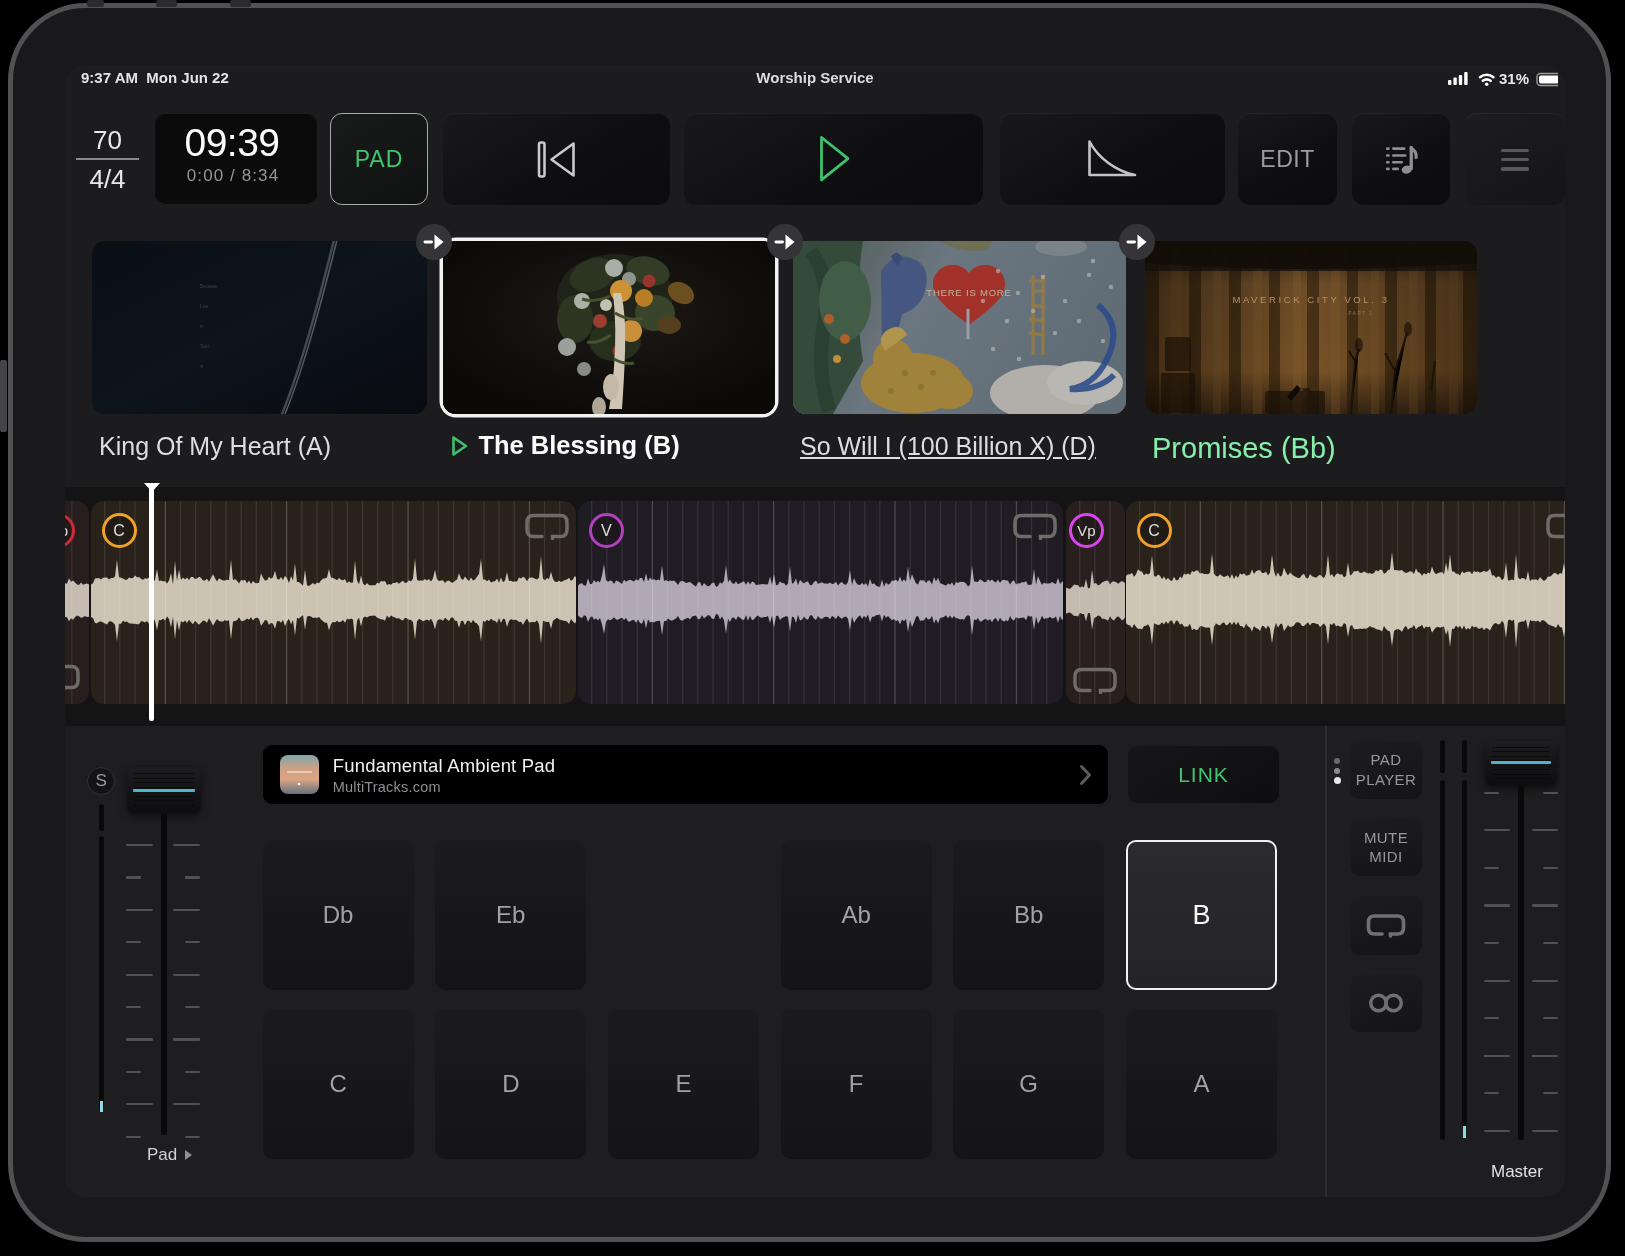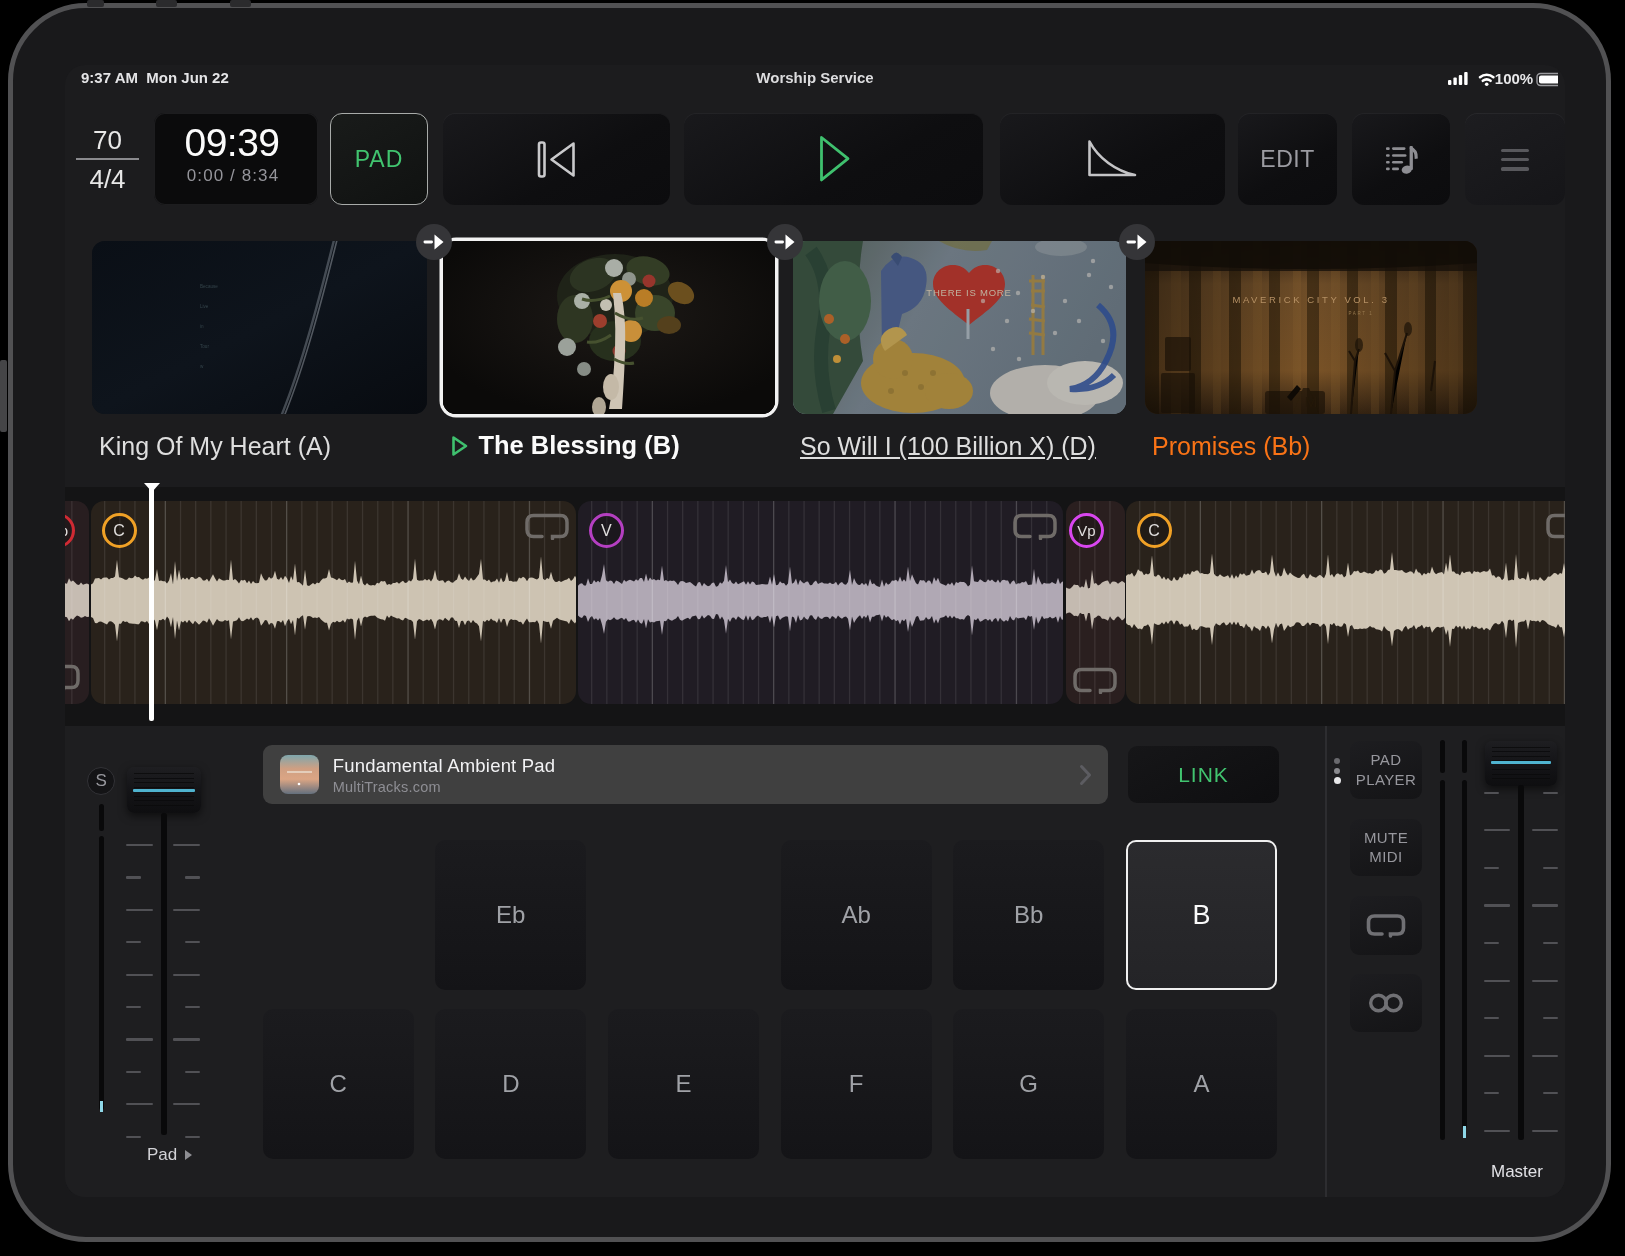--- a/index.html
+++ b/index.html
@@ -24,21 +24,21 @@
 </style></head><body>
 <div id="device"></div>
 <div class="abs" style="left:87px;top:0px;width:17px;height:7px;background:#2b2b2d;border-radius:2px;"></div>
 <div class="abs" style="left:156px;top:0px;width:21px;height:7px;background:#2b2b2d;border-radius:2px;"></div>
 <div class="abs" style="left:230px;top:0px;width:21px;height:7px;background:#2b2b2d;border-radius:2px;"></div>
 <div class="abs" style="left:0px;top:360px;width:7px;height:72px;background:#454547;border-radius:2px;"></div>
 <div id="screen">
 
 <div class="abs" style="left:16px;top:4px;width:700px;height:22px;font-size:15px;font-weight:bold;color:#e4e4e6;">9:37 AM&nbsp; Mon Jun 22</div>
 <div class="abs" style="left:0;top:4px;width:1500px;height:22px;text-align:center;font-size:15px;font-weight:bold;color:#dcdcde;">Worship Service</div>
-<div class="abs" style="left:1429px;top:5px;width:40px;text-align:center;font-size:15px;font-weight:bold;color:#e8e8ea;">100%</div>
+<div class="abs" style="left:1429px;top:5px;width:40px;text-align:center;font-size:15px;font-weight:bold;color:#e8e8ea;">31%</div>
 <svg class="abs" style="left:1381px;top:3px;" width="112" height="22" viewBox="0 0 112 22">
  <rect x="2" y="12" width="3.4" height="5" rx="1" fill="#fff"></rect>
  <rect x="7.4" y="9.5" width="3.4" height="7.5" rx="1" fill="#fff"></rect>
  <rect x="12.8" y="7" width="3.4" height="10" rx="1" fill="#fff"></rect>
  <rect x="18.2" y="4" width="3.4" height="13" rx="1" fill="#fff"></rect>
  <path d="M34 9.2 a10.5 10.5 0 0 1 13.4 0" stroke="#fff" stroke-width="2.6" fill="none" stroke-linecap="round"></path>
  <path d="M36.8 12.8 a6.6 6.6 0 0 1 7.8 0" stroke="#fff" stroke-width="2.6" fill="none" stroke-linecap="round"></path>
  <circle cx="40.7" cy="16.3" r="1.8" fill="#fff"></circle>
  <rect x="91" y="5.5" width="25" height="12" rx="3.5" fill="none" stroke="#9a9a9e" stroke-width="1.4"></rect>
  <rect x="93" y="7.5" width="21" height="8" rx="2" fill="#fff"></rect>
@@ -285,21 +285,21 @@
         </g>
       </svg></div>
 <div class="abs" style="left:34px;top:367px;font-size:25px;color:#dedede;">King Of My Heart (A)</div>
 <div class="abs" style="left:385px;top:366px;">
  <svg width="20" height="26" viewBox="0 0 20 26" style="vertical-align:middle">
         <path d="M3.5 4.5 L16 13 L3.5 21.5 Z" stroke="#3fc06e" stroke-width="2.6" fill="none" stroke-linejoin="round"></path>
       </svg>
  <span style="font-size:25.5px;font-weight:bold;color:#fbfbfb;vertical-align:middle;margin-left:4px;">The Blessing (B)</span>
 </div>
 <div class="abs" style="left:735px;top:367px;font-size:25px;color:#dedede;text-decoration:underline;">So Will I (100 Billion X) (D)</div>
-<div class="abs" style="left:1087px;top:367px;font-size:25px;color:#f97316;">Promises (Bb)</div>
+<div class="abs" style="left:1087px;top:367px;font-size:29px;color:#86efac;">Promises (Bb)</div>
 <div class="abs" style="left:0;top:422px;width:1500px;height:239px;background:#141415;"></div>
     <div class="abs" style="left:-22.0px;top:435.7px;width:46.0px;height:203px;background:#281e20;border-radius:13px;overflow:hidden;"><svg width="46" height="203" viewBox="0 0 46 203">
         <path d="M0 100.0 L0 84.0 L2 85.7 L4 85.0 L6 84.3 L8 86.0 L10 84.2 L12 83.4 L14 82.5 L16 85.9 L18 84.8 L20 85.8 L22 82.2 L24 82.8 L26 77.3 L28 80.7 L30 79.5 L32 81.6 L34 83.6 L36 84.1 L38 81.4 L40 83.7 L42 82.9 L44 82.6 L46 83.6 L48 81.4 L46 100.0 L48 117.3 L46 115.8 L44 116.1 L42 115.1 L40 116.2 L38 116.8 L36 115.3 L34 114.4 L32 116.3 L30 118.8 L28 117.2 L26 120.2 L24 116.3 L22 115.7 L20 113.3 L18 114.7 L16 112.8 L14 115.6 L12 116.4 L10 115.0 L8 113.0 L6 115.1 L4 113.3 L2 112.6 L0 114.6 Z" fill="#c6bcb2"></path>
         <rect x="13.0" y="0" width="1.3" height="203" fill="#fff" opacity="0.09"></rect>
         <rect x="28.2" y="0" width="1.3" height="203" fill="#fff" opacity="0.09"></rect>
       </svg></div>
     <div class="abs" style="left:25.6px;top:435.7px;width:485.4px;height:203px;background:#29221b;border-radius:13px;overflow:hidden;"><svg width="485" height="203" viewBox="0 0 485 203">
         <path d="M0 100.0 L0 83.6 L2 82.2 L4 77.5 L6 77.3 L8 77.1 L10 78.5 L12 76.7 L14 76.5 L16 76.5 L18 78.4 L20 77.0 L22 77.1 L24 75.4 L26 58.8 L28 76.2 L30 76.7 L32 77.6 L34 78.7 L36 78.7 L38 76.6 L40 77.3 L42 77.0 L44 74.4 L46 76.2 L48 76.1 L50 77.7 L52 78.7 L54 77.2 L56 77.7 L58 76.4 L60 78.8 L62 81.8 L64 78.7 L66 67.9 L68 80.1 L70 79.4 L72 80.3 L74 80.3 L76 82.5 L78 79.5 L80 72.0 L82 83.6 L84 60.0 L86 80.0 L88 68.6 L90 79.1 L92 76.6 L94 78.5 L96 76.6 L98 78.9 L100 76.1 L102 76.0 L104 78.1 L106 77.5 L108 75.7 L110 76.7 L112 79.6 L114 79.5 L116 77.8 L118 80.7 L120 77.1 L122 73.3 L124 77.3 L126 80.4 L128 77.2 L130 78.5 L132 79.5 L134 79.4 L136 78.8 L138 79.1 L140 58.6 L142 79.3 L144 78.1 L146 79.8 L148 82.6 L150 79.0 L152 79.5 L154 78.7 L156 82.3 L158 79.5 L160 83.0 L162 80.0 L164 81.9 L166 82.2 L168 81.8 L170 72.2 L172 76.8 L174 79.4 L176 79.3 L178 75.7 L180 77.8 L182 76.2 L184 69.7 L186 77.8 L188 78.7 L190 76.1 L192 79.1 L194 74.7 L196 77.3 L198 81.9 L200 75.0 L202 79.4 L204 62.4 L206 81.2 L208 81.1 L210 82.8 L212 84.7 L214 68.6 L216 84.3 L218 85.0 L220 83.5 L222 82.1 L224 83.4 L226 81.4 L228 82.2 L230 79.6 L232 77.6 L234 77.5 L236 76.4 L238 68.1 L240 76.4 L242 77.1 L244 78.1 L246 79.3 L248 77.1 L250 78.8 L252 79.3 L254 77.9 L256 82.3 L258 80.5 L260 81.8 L262 81.4 L264 59.7 L266 79.5 L268 83.2 L270 74.4 L272 82.5 L274 84.6 L276 81.9 L278 84.0 L280 84.6 L282 84.1 L284 84.5 L286 81.8 L288 82.5 L290 80.1 L292 80.4 L294 80.1 L296 83.9 L298 82.9 L300 83.8 L302 82.1 L304 82.0 L306 81.1 L308 82.7 L310 81.0 L312 79.8 L314 82.0 L316 81.4 L318 79.3 L320 80.6 L322 77.4 L324 57.6 L326 78.8 L328 79.8 L330 79.5 L332 79.6 L334 78.0 L336 79.5 L338 78.1 L340 80.5 L342 77.2 L344 68.7 L346 78.3 L348 79.9 L350 79.5 L352 79.2 L354 81.9 L356 80.1 L358 79.6 L360 81.3 L362 81.8 L364 79.8 L366 78.6 L368 72.3 L370 77.6 L372 79.0 L374 75.4 L376 78.3 L378 80.0 L380 76.6 L382 79.5 L384 78.5 L386 75.8 L388 73.1 L390 57.7 L392 78.5 L394 78.6 L396 80.3 L398 78.6 L400 81.4 L402 80.5 L404 80.2 L406 77.4 L408 81.8 L410 76.4 L412 81.3 L414 79.4 L416 71.0 L418 80.0 L420 79.8 L422 80.8 L424 80.5 L426 80.5 L428 76.5 L430 77.4 L432 75.7 L434 77.0 L436 80.3 L438 77.0 L440 76.4 L442 76.7 L444 77.8 L446 78.5 L448 76.8 L450 55.3 L452 77.7 L454 79.3 L456 77.0 L458 77.9 L460 70.7 L462 77.9 L464 80.7 L466 81.0 L468 79.8 L470 80.9 L472 80.1 L474 78.9 L476 78.5 L478 76.8 L480 79.9 L482 78.3 L484 74.8 L486 78.9 L485 100.0 L486 118.9 L484 122.5 L482 120.4 L480 118.0 L478 122.9 L476 120.6 L474 119.9 L472 119.5 L470 118.9 L468 118.3 L466 116.8 L464 118.2 L462 119.8 L460 127.8 L458 120.7 L456 120.9 L454 120.5 L452 119.8 L450 142.8 L448 123.1 L446 119.2 L444 121.3 L442 120.9 L440 121.2 L438 121.2 L436 117.6 L434 120.3 L432 123.7 L430 120.7 L428 120.9 L426 119.3 L424 118.8 L422 119.1 L420 118.1 L418 120.0 L416 125.9 L414 118.2 L412 117.7 L410 122.0 L408 117.0 L406 122.1 L404 119.8 L402 119.5 L400 117.6 L398 120.3 L396 118.8 L394 121.0 L392 119.8 L390 140.4 L388 125.2 L386 122.5 L384 121.5 L382 119.0 L380 122.3 L378 119.4 L376 119.9 L374 124.2 L372 119.8 L370 120.1 L368 127.0 L366 119.9 L364 119.8 L362 116.4 L360 116.6 L358 119.9 L356 118.4 L354 116.7 L352 119.8 L350 118.6 L348 118.3 L346 120.0 L344 128.5 L342 121.2 L340 117.7 L338 119.8 L336 118.4 L334 119.6 L332 120.3 L330 118.8 L328 118.1 L326 120.3 L324 138.8 L322 121.0 L320 119.0 L318 118.8 L316 117.5 L314 116.8 L312 119.6 L310 118.7 L308 117.2 L306 117.5 L304 116.6 L302 115.8 L300 114.5 L298 117.1 L296 114.5 L294 119.7 L292 118.4 L290 118.3 L288 117.4 L286 116.4 L284 114.4 L282 114.7 L280 114.8 L278 115.3 L276 116.6 L274 115.4 L272 117.0 L270 125.4 L268 116.6 L266 119.8 L264 139.1 L262 118.5 L260 117.5 L258 118.4 L256 117.5 L254 121.7 L252 119.1 L250 120.7 L248 121.2 L246 119.8 L244 121.4 L242 120.8 L240 123.1 L238 129.4 L236 121.8 L234 121.7 L232 120.2 L230 118.5 L228 115.9 L226 117.1 L224 116.4 L222 117.1 L220 115.4 L218 114.9 L216 115.5 L214 128.8 L212 114.3 L210 115.5 L208 117.7 L206 116.7 L204 134.5 L202 119.0 L200 123.2 L198 117.7 L196 120.3 L194 125.2 L192 119.1 L190 121.7 L188 119.9 L186 120.2 L184 127.8 L182 122.8 L180 121.7 L178 123.9 L176 119.6 L174 119.1 L172 122.2 L170 124.7 L168 117.9 L166 116.5 L164 117.3 L162 119.5 L160 116.3 L158 118.8 L156 117.4 L154 119.0 L152 120.3 L150 119.8 L148 116.3 L146 119.3 L144 120.1 L142 120.4 L140 138.6 L138 119.3 L136 120.0 L134 119.0 L132 120.4 L130 120.4 L128 120.1 L126 118.0 L124 121.2 L122 124.7 L120 120.6 L118 117.3 L116 121.8 L114 120.0 L112 119.6 L110 121.7 L108 123.7 L106 121.8 L104 119.7 L102 123.3 L100 121.2 L98 118.7 L96 122.0 L94 119.6 L92 121.5 L90 120.1 L88 129.5 L86 119.4 L84 138.3 L82 116.0 L80 126.3 L78 118.1 L76 115.5 L74 119.6 L72 117.8 L70 119.2 L68 118.9 L66 129.3 L64 119.8 L62 117.3 L60 119.0 L58 123.1 L56 120.1 L54 121.6 L52 120.6 L50 120.2 L48 123.3 L46 123.2 L44 122.8 L42 122.7 L40 122.5 L38 122.3 L36 120.6 L34 121.1 L32 119.8 L30 122.8 L28 122.8 L26 140.6 L24 123.7 L22 121.4 L20 120.3 L18 120.6 L16 123.5 L14 122.6 L12 121.6 L10 120.5 L8 120.8 L6 122.3 L4 121.9 L2 117.1 L0 115.9 Z" fill="#cdc3b2"></path>
         <rect x="13.0" y="0" width="1.3" height="203" fill="#fff" opacity="0.09"></rect>
         <rect x="28.2" y="0" width="1.3" height="203" fill="#fff" opacity="0.09"></rect>
@@ -463,21 +463,21 @@
     <div class="tick" style="left:120px;top:941.0px;width:15px;"></div>
     <div class="tick" style="left:61px;top:973.4px;width:27px;"></div>
     <div class="tick" style="left:108px;top:973.4px;width:27px;"></div>
     <div class="tick" style="left:61px;top:1005.8px;width:15px;"></div>
     <div class="tick" style="left:120px;top:1005.8px;width:15px;"></div>
     <div class="tick" style="left:61px;top:1038.2px;width:27px;"></div>
     <div class="tick" style="left:108px;top:1038.2px;width:27px;"></div>
     <div class="tick" style="left:61px;top:1070.6px;width:15px;"></div>
     <div class="tick" style="left:120px;top:1070.6px;width:15px;"></div>
     <div class="abs" style="left:82px;top:1080px;font-size:17px;color:#d2d2d6;">Pad <span style="display:inline-block;width:0;height:0;border-left:7px solid #8e8e93;border-top:5px solid transparent;border-bottom:5px solid transparent;margin-left:3px;"></span></div>
-<div class="abs" style="left:197.7px;top:679.6px;width:845px;height:59px;border-radius:9px;background:#404040;">
+<div class="abs" style="left:197.7px;top:679.6px;width:845px;height:59px;border-radius:9px;background:#000000;">
  <div style="position:absolute;left:17px;top:10px;width:39px;height:39px;border-radius:8px;overflow:hidden;">
   <svg width="39" height="39">
           <defs>
             <linearGradient id="padart" x1="0" y1="0" x2="0" y2="1">
   <stop offset="0" stop-color="#7fa7ad"></stop>
               <stop offset="0.35" stop-color="#cf9f82"></stop>
               <stop offset="0.62" stop-color="#dba584"></stop>
               <stop offset="1" stop-color="#64707e"></stop>
             </linearGradient>
           </defs>
@@ -486,20 +486,21 @@
   <circle cx="19" cy="29" r="1.3" fill="#fff"></circle>
         </svg>
  </div>
  <div style="position:absolute;left:70px;top:10px;font-size:18.5px;letter-spacing:0.2px;color:#f2f2f4;">Fundamental Ambient Pad</div>
  <div style="position:absolute;left:70px;top:34px;font-size:14.5px;letter-spacing:0.2px;color:#8e8e94;">MultiTracks.com</div>
  <svg style="position:absolute;right:16px;top:19px;" width="13" height="22" viewBox="0 0 13 22">
         <path d="M2.5 2.5 L10.5 11 L2.5 19.5" stroke="#5c5c61" stroke-width="3" fill="none" stroke-linecap="round" stroke-linejoin="round"></path>
       </svg>
 </div>
 <div class="abs txtc" style="left:1063px;top:681px;width:151px;height:57px;border-radius:9px;background:linear-gradient(150deg,#161618,#0e0e10);color:#41c46f;font-size:21px;letter-spacing:1px;">LINK</div>
+<div class="pad" style="left:197.6px;top:775.4px;">Db</div>
     <div class="pad" style="left:370.3px;top:775.4px;">Eb</div>
     <div class="pad" style="left:715.6px;top:775.4px;">Ab</div>
     <div class="pad" style="left:888.2px;top:775.4px;">Bb</div>
     <div class="pad" style="left:1060.9px;top:775.4px;background:linear-gradient(180deg,#2b2b2e,#242427);border:2px solid #f0f0f0;color:#fafafa;font-size:27px;">B</div>
     <div class="pad" style="left:197.6px;top:944px;">C</div>
     <div class="pad" style="left:370.3px;top:944px;">D</div>
     <div class="pad" style="left:542.9px;top:944px;">E</div>
     <div class="pad" style="left:715.6px;top:944px;">F</div>
     <div class="pad" style="left:888.2px;top:944px;">G</div>
     <div class="pad" style="left:1060.9px;top:944px;">A</div>

